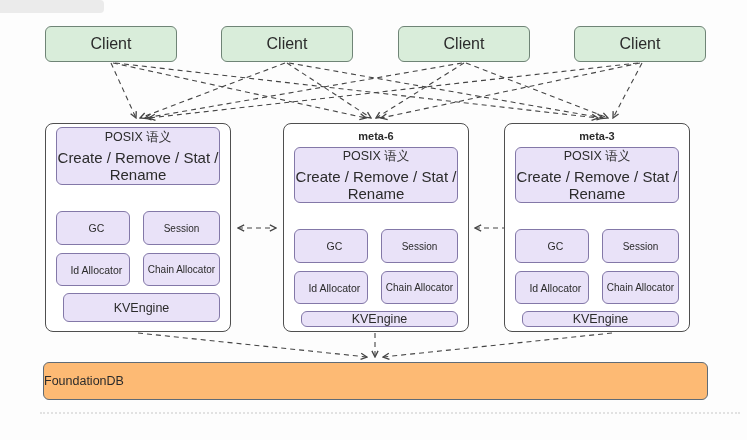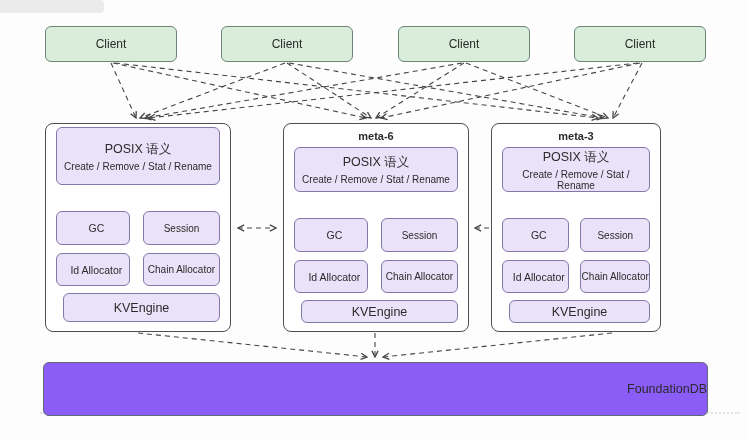--- a/index.html
+++ b/index.html
@@ -26,21 +26,21 @@
   svg.edges line{stroke:#454545;stroke-width:1.1;stroke-dasharray:5 4;fill:none;}
 
   .box{position:absolute;box-sizing:border-box;}
 
   .client{
     width:132px;height:36px;top:26px;
     background:#d9edda;
     border:1.4px solid #6f8476;
     border-radius:6px;
     display:flex;align-items:center;justify-content:center;
-    font-size:12px;
+    font-size:16px;
   }
   .meta{
     width:186px;height:209px;top:123px;
     background:#ffffff;
     border:1.4px solid #4f4f4f;
     border-radius:8px;
     padding:3px 10px 8px 10px;
     display:flex;flex-direction:column;
   }
   .meta-label{
@@ -53,33 +53,33 @@
     border-radius:6px;
     display:flex;align-items:center;justify-content:center;
     box-sizing:border-box;
     text-align:center;
   }
   .posix{
     height:58px;flex-direction:column;justify-content:center;
     margin-bottom:26px;
   }
   .posix-title{font-size:12.5px;margin-bottom:3px;}
-  .posix-sub{font-size:10px;}
+  .posix-sub{font-size:15px;}
   .row{display:flex;justify-content:space-between;margin-bottom:8px;}
   .half-l{width:45%;height:34px;font-size:10.5px;padding-left:7px;}
   .half-r{width:47%;height:34px;font-size:10px;}
   .row2 .half-l,.row2 .half-r{height:33px;}
   .kv{height:29px;font-size:12.5px;margin-top:-1px;margin-left:7px;}
 
   .fdb{
-    left:43px;top:362px;width:665px;height:54px;
-    background:#8b5cf6;
+    left:43px;top:362px;width:665px;height:38px;
+    background:#fdba74;
     border:1.4px solid #5f6b76;
     border-radius:6px;
-    display:flex;align-items:center;justify-content:flex-end;
+    display:flex;align-items:center;justify-content:flex-start;
     font-size:12.5px;
   }
 </style>
 </head>
 <body>
 
 <div class="stage">
 
   <div class="artifact"></div>
   <div class="bottom-artifact"></div>
@@ -154,21 +154,21 @@
       <div class="module half-l">GC</div>
       <div class="module half-r">Session</div>
     </div>
     <div class="row row2">
       <div class="module half-l">Id Allocator</div>
       <div class="module half-r">Chain Allocator</div>
     </div>
     <div class="module kv">KVEngine</div>
   </div>
 
-  <div class="box meta" style="left:491px;width:170px">
+  <div class="box meta" style="left:504px;width:186px">
     <div class="meta-label">meta-3</div>
     <div class="module posix">
       <div class="posix-title">POSIX 语义</div>
       <div class="posix-sub">Create / Remove / Stat / Rename</div>
     </div>
     <div class="row">
       <div class="module half-l">GC</div>
       <div class="module half-r">Session</div>
     </div>
     <div class="row row2">

